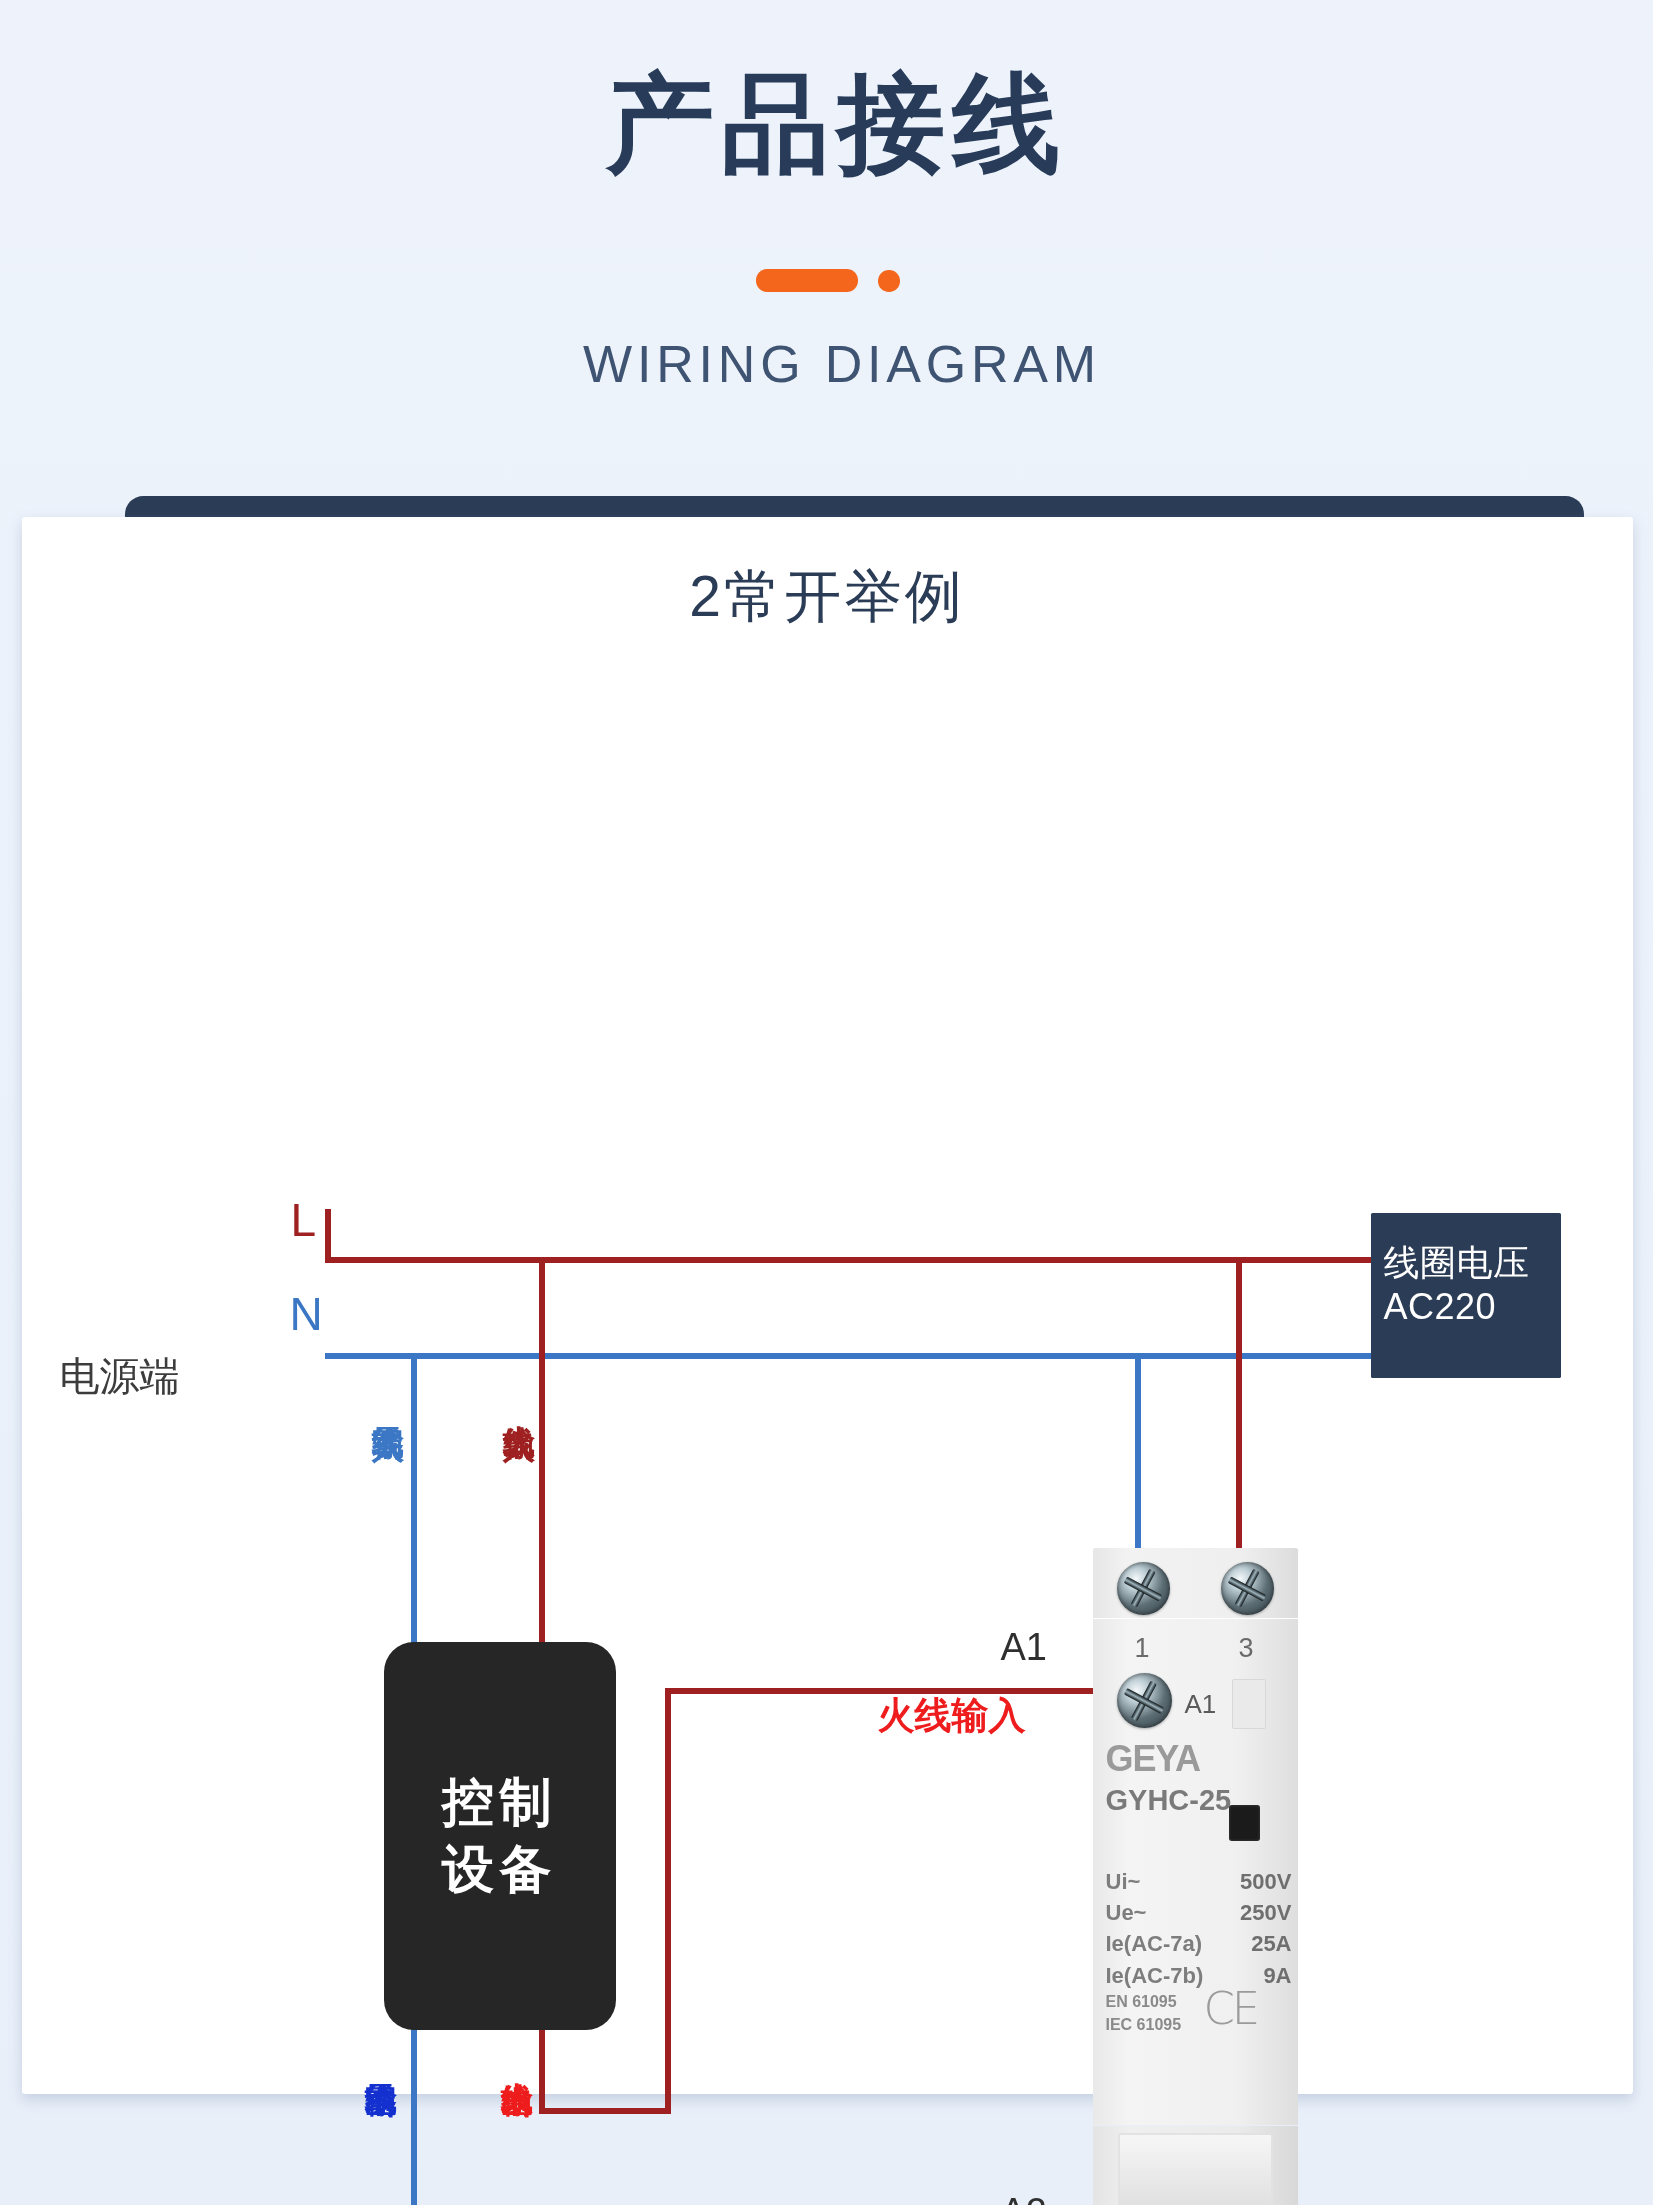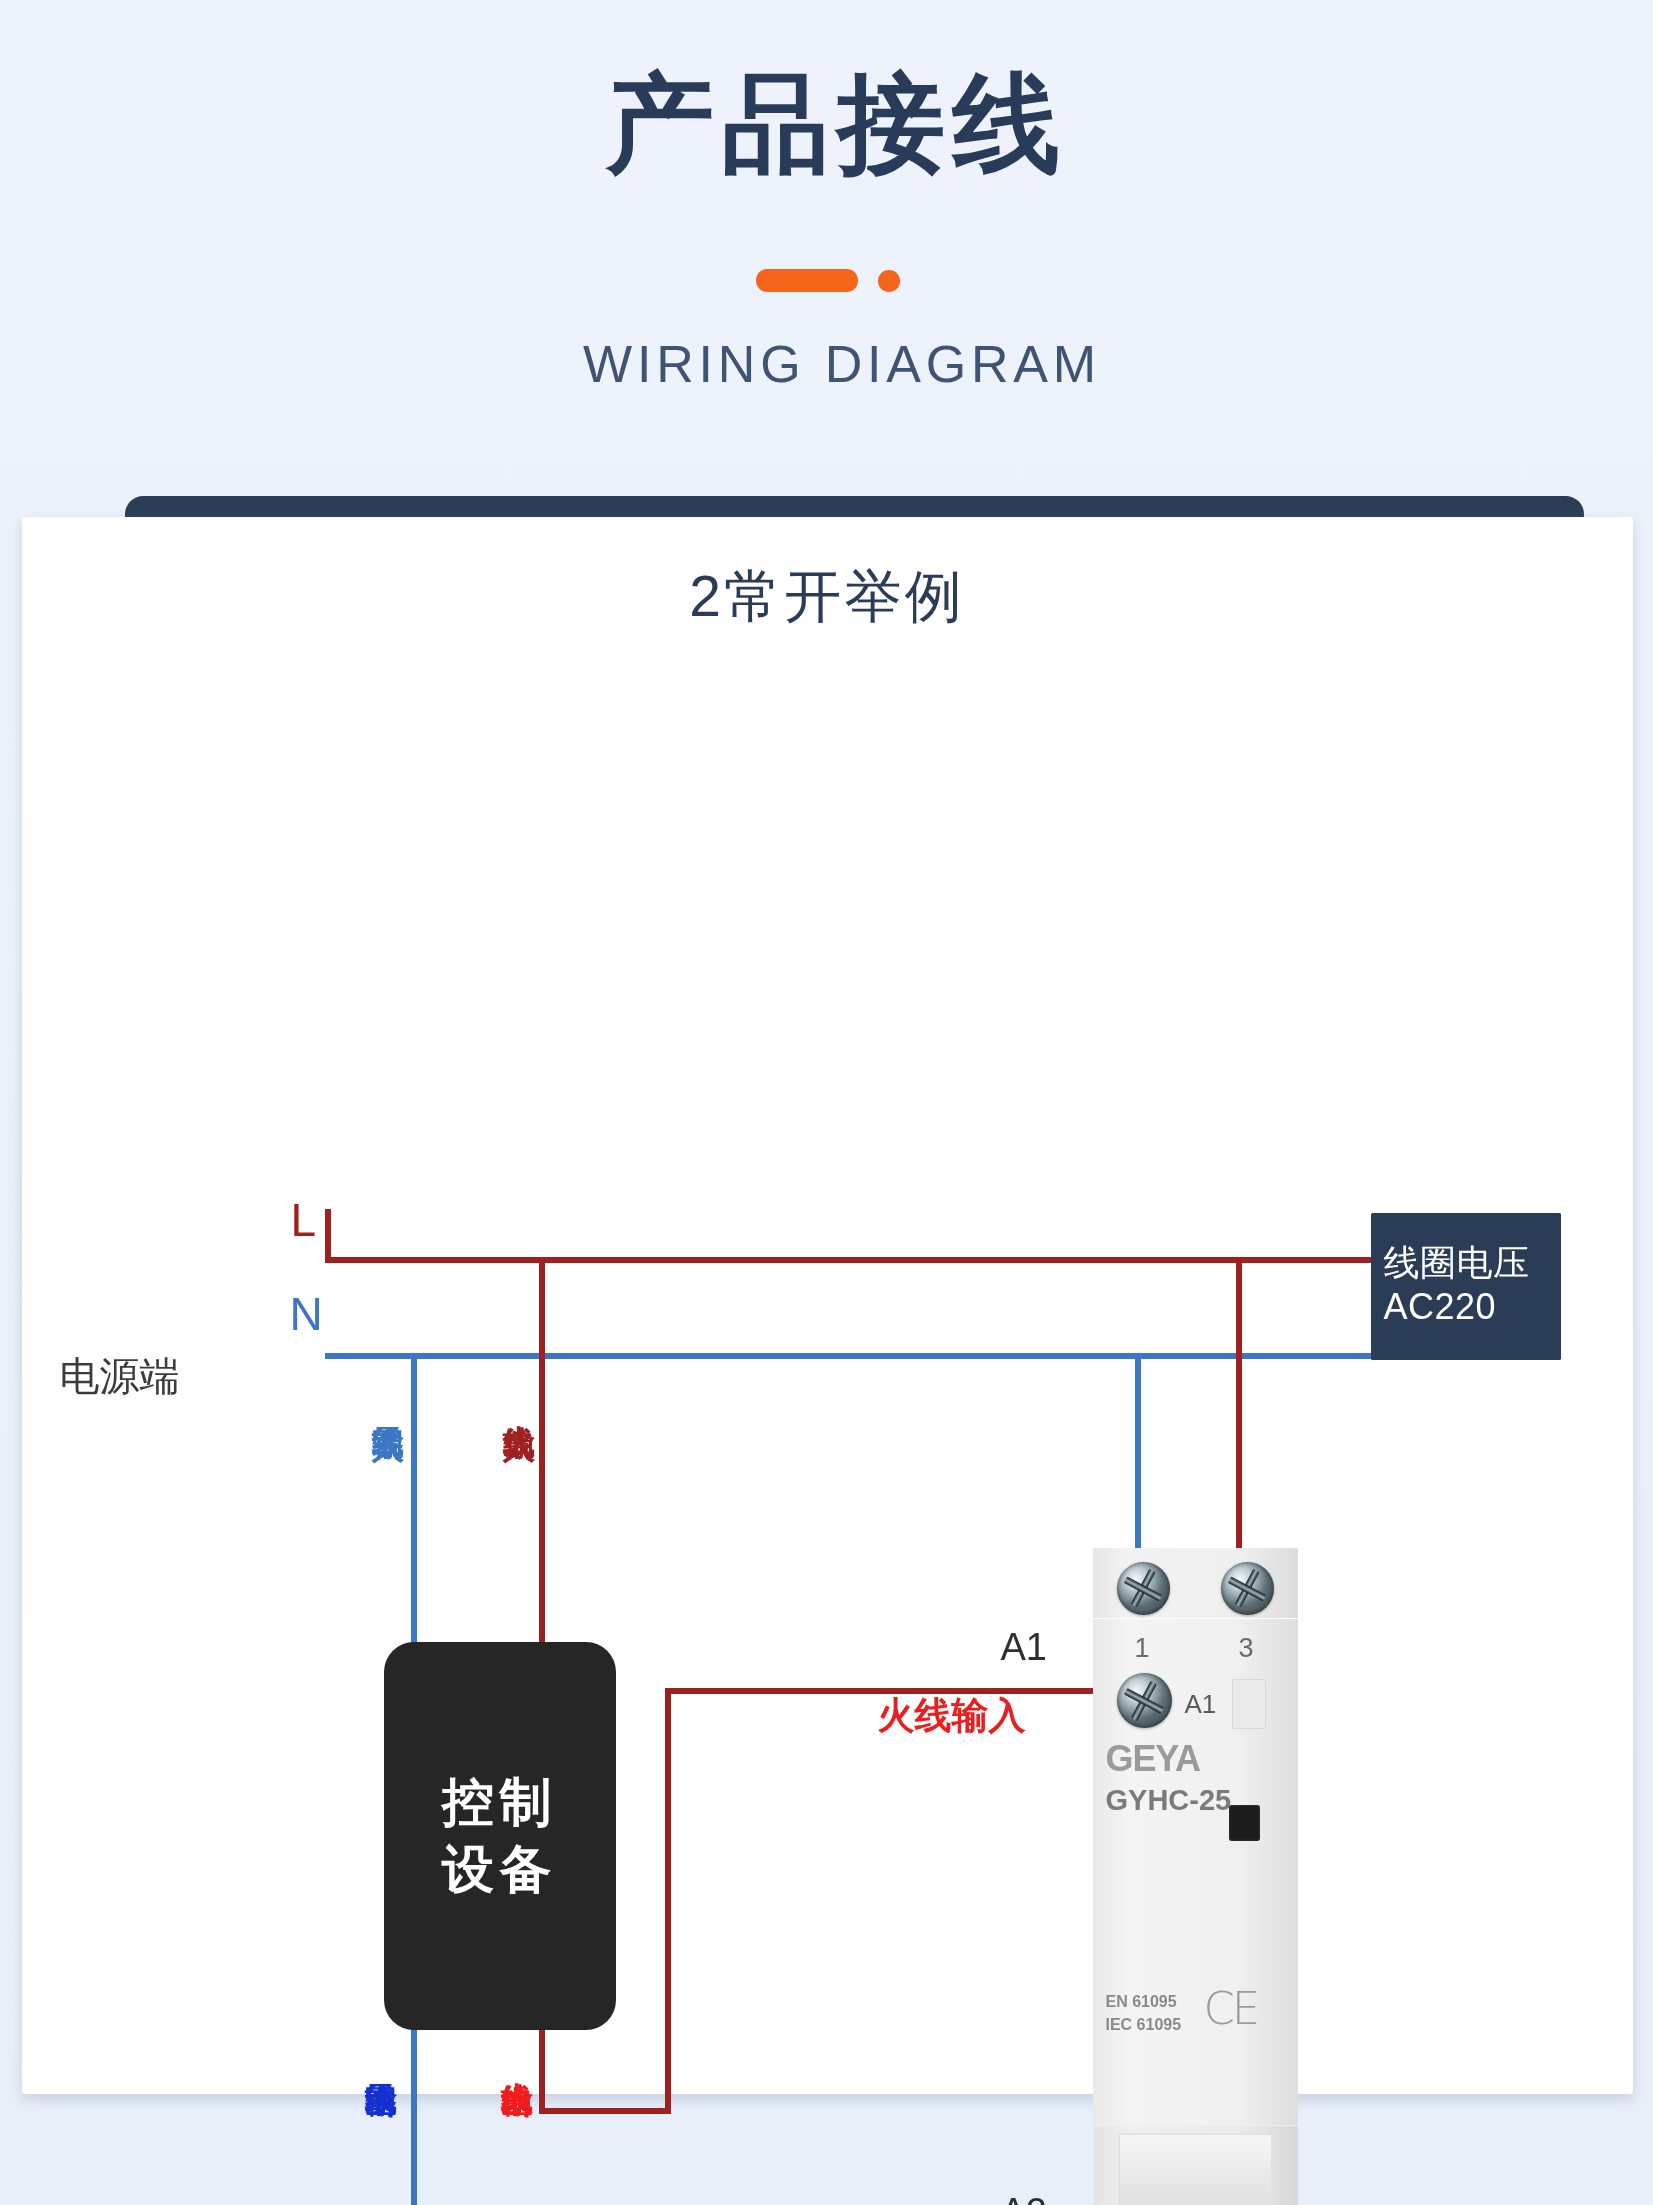--- a/index.html
+++ b/index.html
@@ -70,21 +70,21 @@
     position:absolute; left:362px; top:1125px; width:232px; height:388px;
     background:#262626; border-radius:30px;
     display:flex; flex-direction:column; align-items:center; justify-content:center;
   }
   #control-device span {
     color:#fff; font-size:52px; font-weight:bold; letter-spacing:5.4px; line-height:1.28;
   }
 
   
   #coil-box {
-    position:absolute; left:1349px; top:696px; width:190px; height:147px;
+    position:absolute; left:1349px; top:696px; width:190px; height:165px;
     background:#2b3d56; color:#ffffff; border-radius:1.6px;
     padding:28px 0 0 13px;
   }
   #coil-box div { font-size:36px; line-height:1.22; letter-spacing:0.5px; }
 
   
   #contactor { position:absolute; left:1071px; top:1031px; width:205px; height:802px; }
   .ct-body {
     position:absolute; left:0; width:205px;
     background:linear-gradient(90deg,#e6e6e6 0%,#f2f2f2 16%,#efefef 72%,#dcdcdc 100%);
@@ -232,20 +232,38 @@
     <div class="screw" style="left:24px; top:125px; width:55px; height:55px;"></div>
     <div class="tcode" style="left:92px; top:141px;">A1</div>
     <div id="sel-window"></div>
 
     <div id="brand">
       <div id="brand-logo">GEYA</div>
       <div id="brand-model">GYHC-25</div>
     </div>
     <div id="ind-window"></div>
 
+    <div id="specs">
+      <div class="spec-row">
+        <span>Ui~</span>
+        <span>500V</span>
+      </div>
+      <div class="spec-row">
+        <span>Ue~</span>
+        <span>250V</span>
+      </div>
+      <div class="spec-row">
+        <span>Ie(AC-7a)</span>
+        <span>25A</span>
+      </div>
+      <div class="spec-row">
+        <span>Ie(AC-7b)</span>
+        <span>9A</span>
+      </div>
+    </div>
 
     <div id="standards">
       <div>EN 61095</div>
       <div>IEC 61095</div>
     </div>
     <div id="ce-mark">CE</div>
 
   </div>
 
 </div>

